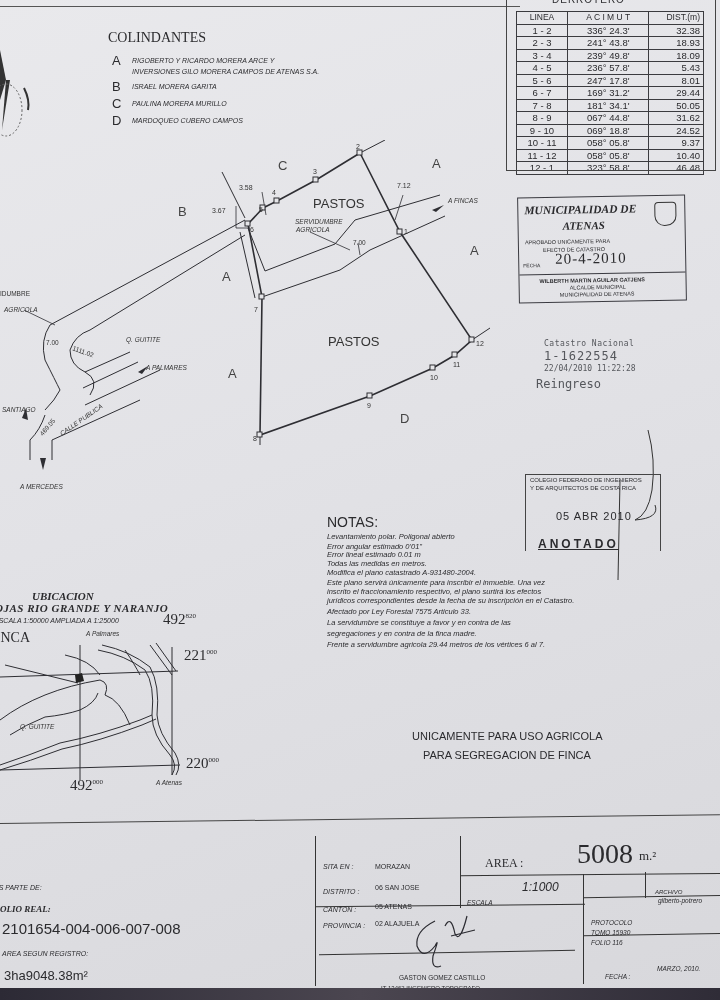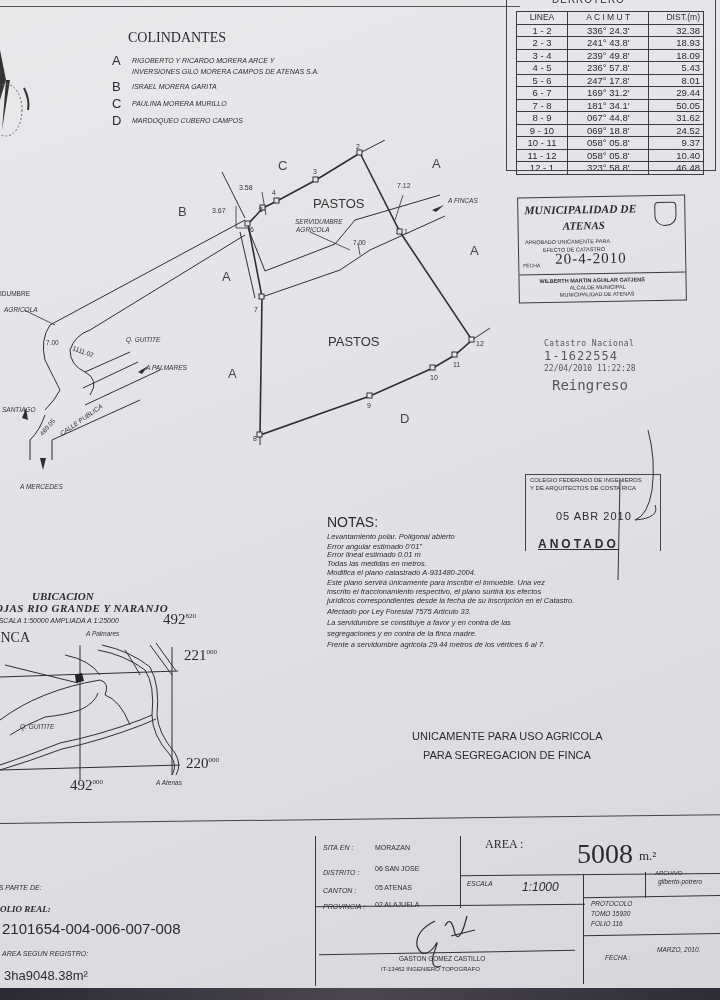--- a/index.html
+++ b/index.html
@@ -21,21 +21,21 @@
   .derr-title { position:absolute; left:552px; top:-6px; font-size:10px; letter-spacing:1px; }
   table.derr-t { border-collapse:collapse; width:188px; font-size:9.5px; }
   table.derr-t td, table.derr-t th {
     border:1px solid #3b3b3f; padding:0 3px; height:11.5px; line-height:11px; font-weight:normal;
   }
   table.derr-t th { font-size:8.5px; }
   .c1 { width:46px; text-align:center; }
   .c2 { width:80px; text-align:center; }
   .c3 { width:50px; text-align:right; }
   
-  .col-title { left:128px; top:30px; font-size:14px; }
+  .col-title { left:108px; top:30px; font-size:14px; }
   .col-row { position:absolute; left:112px; font-size:12px; display:flex; gap:10px; align-items:flex-start; }
   .col-row .k { width:10px; font-size:13px; }
   .col-row .v { font-size:7px; font-style:italic; line-height:11px; padding-top:2px; }
   
   .muni { left:518px; top:196px; width:166px; height:104px; border:1.5px solid #3a3a40; transform:rotate(-1deg); }
   .muni .t1 { position:absolute; left:6px; top:6px; font-family:"Liberation Serif",serif; font-style:italic; font-weight:bold; font-size:11.5px; }
   .muni .t2 { position:absolute; left:44px; top:22px; font-family:"Liberation Serif",serif; font-style:italic; font-weight:bold; font-size:11px; }
   .muni .t3 { position:absolute; left:6px; top:41px; font-size:5.5px; }
   .muni .t4 { position:absolute; left:24px; top:49px; font-size:5.5px; }
   .muni .t5 { position:absolute; left:4px; top:64px; font-size:5px; }
@@ -59,21 +59,21 @@
   
   .ubi-t { left:32px; top:590px; font-family:"Liberation Serif",serif; font-style:italic; font-weight:bold; font-size:11px; }
   .ubi-s { left:0; top:602px; font-family:"Liberation Serif",serif; font-style:italic; font-weight:bold; font-size:11px; letter-spacing:0.5px; }
   .ubi-e { left:0; top:617px; font-size:7px; font-style:italic; }
   .coord { font-family:"Liberation Serif",serif; font-size:15px; }
   .sup { font-size:7px; }
   .uso { font-family:Liberation Sans, sans-serif; font-size:11px; }
   
   .tb { position:absolute; left:315px; top:836px; width:420px; height:150px; }
   .tbl { position:absolute; border-color:#333; border-style:solid; border-width:0; }
-  .tb .lbl { position:absolute; font-size:7px; font-style:italic; }
+  .tb .lbl { position:absolute; font-size:7px; font-style:italic;margin-top:19px; }
   .bottom { position:absolute; left:0; top:988px; width:720px; height:12px; background:linear-gradient(90deg,#2c2a35,#4b4650,#2f2c37); }
   svg text { font-family:"Liberation Sans", sans-serif; }
 </style>
 </head>
 <body>
 
 <div class="paper"></div>
 
 <div class="abs" style="left:0;top:6px;width:520px;border-top:1px solid #555;"></div>
 
@@ -295,21 +295,21 @@
   <div class="date">20-4-2010</div>
   <div class="sep"></div>
   <div class="s1">WILBERTH MARTIN AGUILAR GATJENS</div>
   <div class="s2">ALCALDE MUNICIPAL</div>
   <div class="s3">MUNICIPALIDAD DE ATENAS</div>
 </div>
 
 <div class="abs cat" style="left:544px;top:339px;font-size:8px;letter-spacing:0.5px">Catastro Nacional</div>
 <div class="abs cat" style="left:544px;top:349px;font-size:12px;letter-spacing:1px">1-1622554</div>
 <div class="abs cat" style="left:544px;top:364px;font-size:8px">22/04/2010 11:22:28</div>
-<div class="abs cat" style="left:552px;top:377px;font-size:14px">Reingreso</div>
+<div class="abs cat" style="left:536px;top:377px;font-size:12px">Reingreso</div>
 
 <svg class="abs" style="left:600px;top:420px" width="70" height="170">
   <path d="M48,10 Q56,40 52,70 Q48,95 35,100 Q60,98 55,85 M20,60 L18,160" stroke="#333" fill="none" stroke-width="1"></path>
 </svg>
 
 <div class="abs coleg">
   <div class="l1">COLEGIO FEDERADO DE INGENIEROS</div>
   <div class="l2">Y DE ARQUITECTOS DE COSTA RICA</div>
   <div class="d">05 ABR 2010</div>
   <div class="an">ANOTADO</div>

